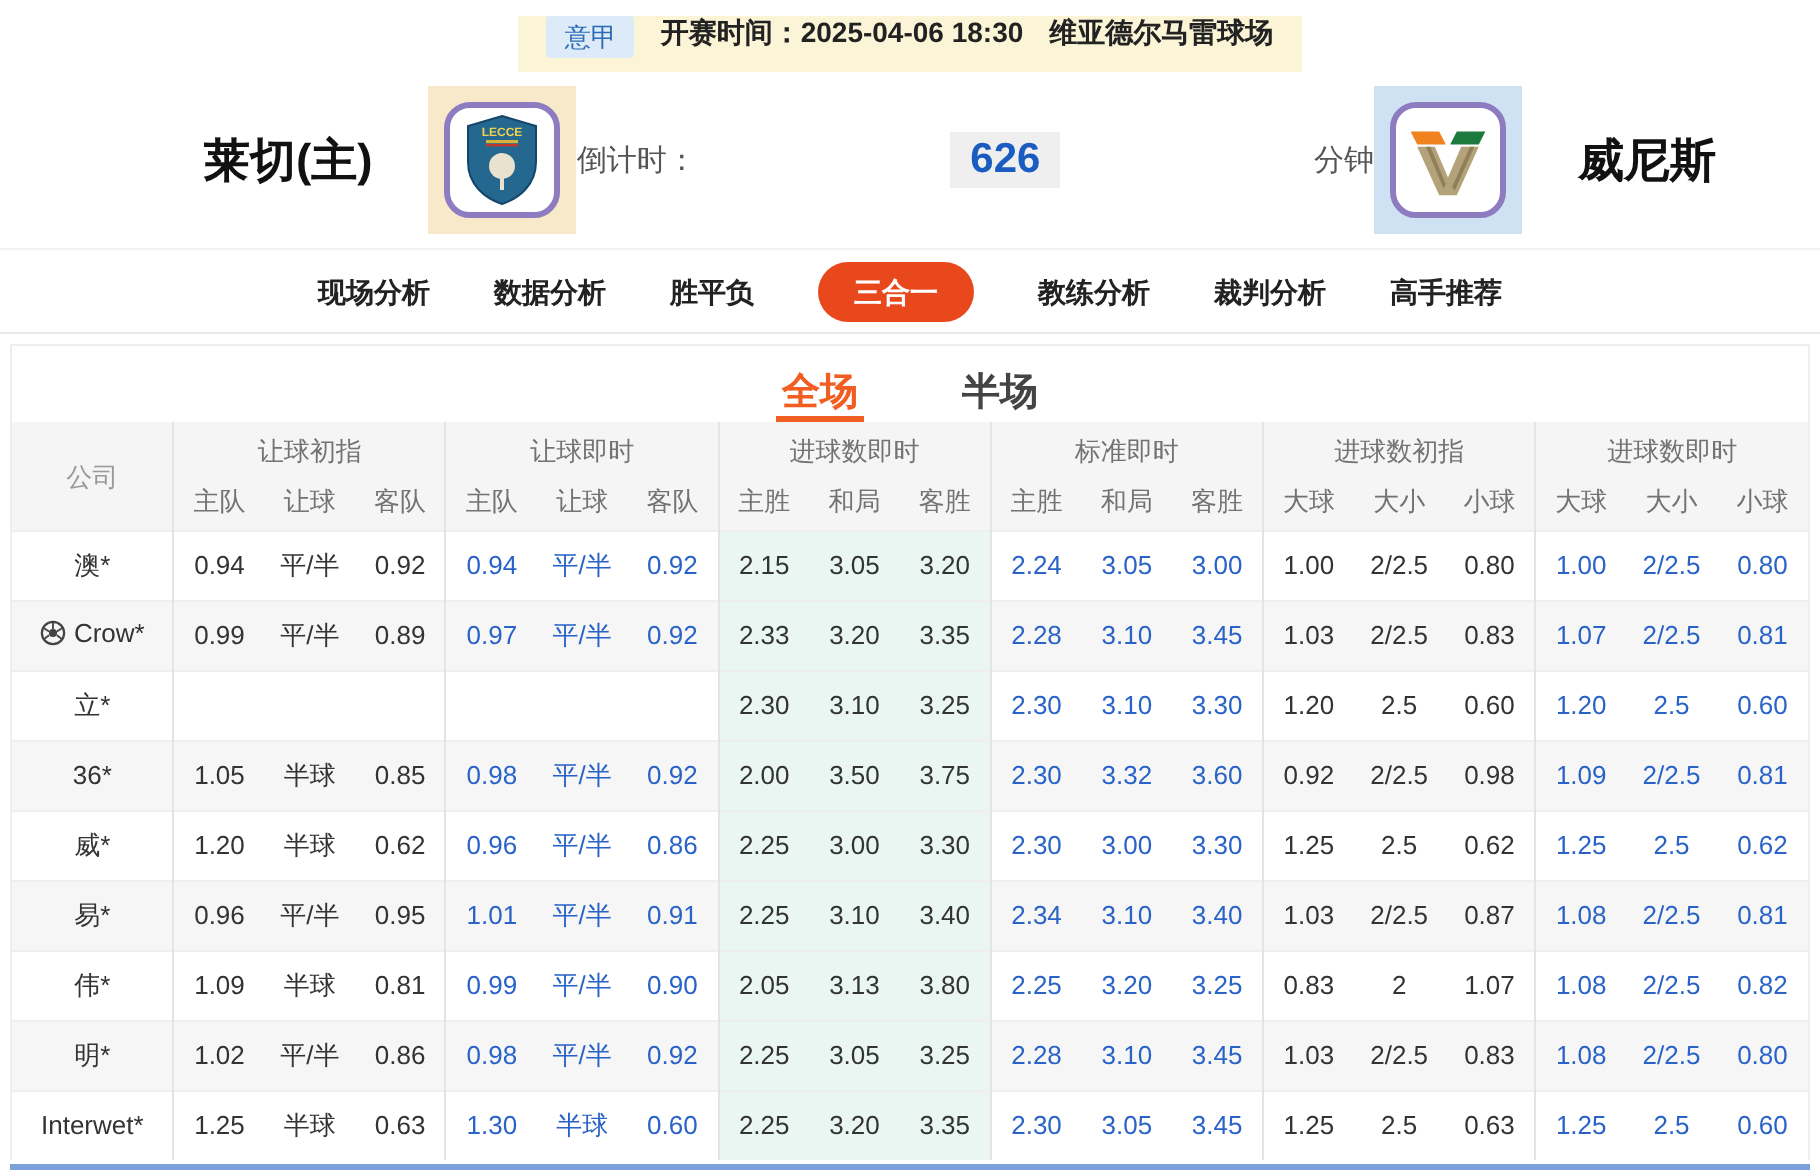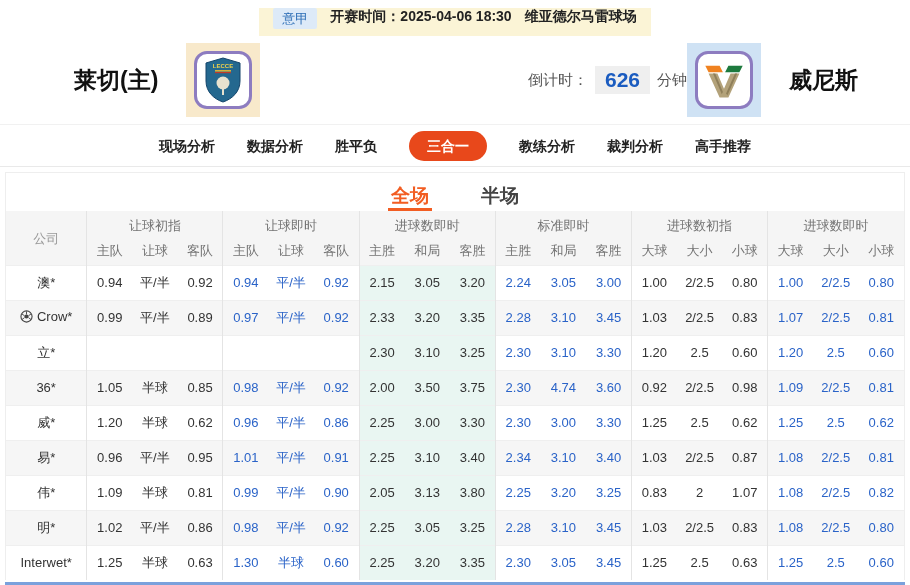--- a/index.html
+++ b/index.html
@@ -10,27 +10,27 @@
     font-family:"Liberation Sans","DejaVu Sans",sans-serif;
   }
   
   .topbar-wrap { display:flex; justify-content:center; padding-top:8px; }
   .topbar { display:flex; align-items:flex-start; background:var(--topbarBg); height:28px; padding:0 14px; gap:13px; }
   .league-badge { background:var(--badgeBg); color:var(--badgeFg); font-size:13px; padding:4px 9px; border-radius:2px; line-height:1; }
   .kick, .venue { font-weight:bold; font-size:14px; color:#222; }
   
   .match { display:flex; align-items:center; height:88px; padding:0 30px; }
   .team-name { font-size:23px; font-weight:bold; color:#111; white-space:nowrap; }
-  .home-name { margin-left:44px; margin-right:28px; }
+  .home-name { margin-left:72px; margin-right:28px; }
   .away-name { margin-left:28px; margin-right:22px; }
   .crest-box { width:74px; height:74px; display:flex; align-items:center; justify-content:center; flex:none; }
   .home-box { background:#f8e9cb; }
   .away-box { background:#cfe2f4; }
   .crest-inner { width:58px; height:58px; background:#fff; border:3px solid #8d7cc0; border-radius:13px; display:flex; align-items:center; justify-content:center; }
-  .center-area { flex:1; display:flex; align-items:center; justify-content:flex-end; gap:7px; }
+  .center-area { flex:1; display:flex; align-items:center; justify-content:space-between; gap:7px; }
   .cd-label,.cd-unit { font-size:15px; color:#555; }
   .cd-value { font-size:21px; font-weight:bold; color:var(--count); background:#efefef; padding:2px 10px; border-radius:0; }
   .divider { border-top:1px solid #f1f1f1; }
   
   .nav { display:flex; align-items:center; justify-content:center; gap:32px; height:42px; border-bottom:1px solid #e9e9e9; }
   .nav-item { font-size:14px; font-weight:bold; color:#222; cursor:pointer; line-height:1; }
   .nav-item.active { background:var(--accent); color:#ffffff; padding:8px 18px; border-radius:17px; }
   
   .panel { margin:5px 5px 0; border:1px solid #eee; border-bottom:none; background:#fff; }
   .ptabs { display:flex; justify-content:center; gap:46px; padding-top:10px; height:38px; }
@@ -249,21 +249,21 @@
           <td class="gstart">1.05</td>
           <td class="">半球</td>
           <td class="">0.85</td>
           <td class="gstart live">0.98</td>
           <td class="live">平/半</td>
           <td class="live">0.92</td>
           <td class="gstart tint">2.00</td>
           <td class="tint">3.50</td>
           <td class="tint">3.75</td>
           <td class="gstart live">2.30</td>
-          <td class="live">4.74</td>
+          <td class="live">3.32</td>
           <td class="live">3.60</td>
           <td class="gstart">0.92</td>
           <td class="">2/2.5</td>
           <td class="">0.98</td>
           <td class="gstart live">1.09</td>
           <td class="live">2/2.5</td>
           <td class="live">0.81</td>
         </tr>
         <tr>
           <td class="company-cell"><span class="company-inner">

